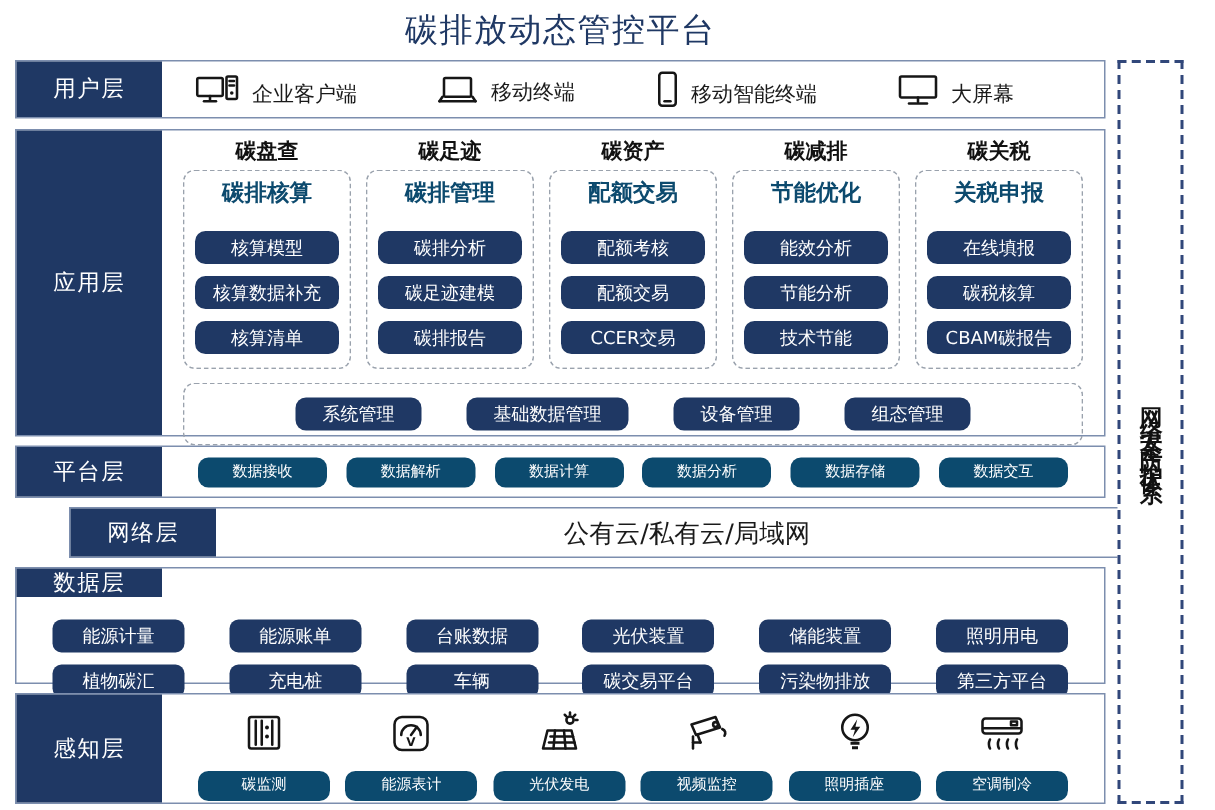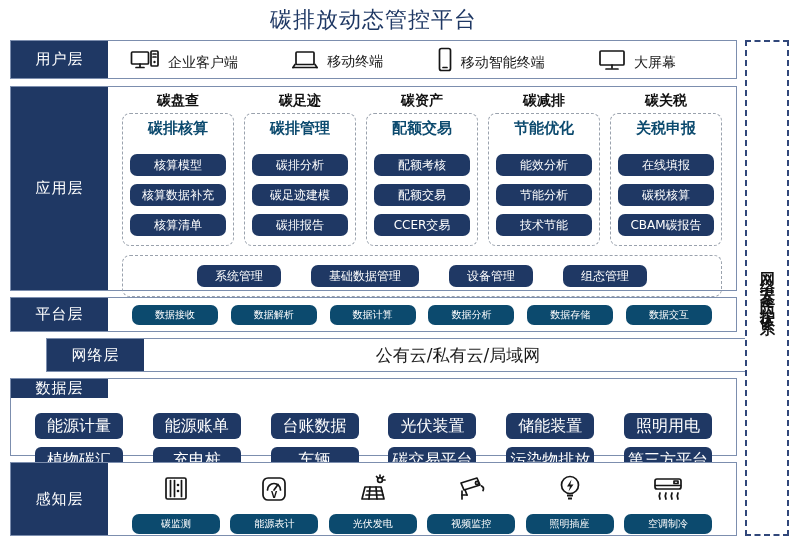--- a/index.html
+++ b/index.html
@@ -39,21 +39,21 @@
   .platform-body { align-items:center; padding:0 24px; height:100%; }
   .y-btn { background:#0c4a6e; color:#fff; font-size:10px; line-height:1;
            border-radius:7px; padding:5px 0; width:86px; text-align:center; }
 
   
   .network-body { display:flex; align-items:center; justify-content:center;
                   font-size:17px; color:#1a1a1a; height:100%; }
 
   
   .data-body { padding:15px 24px 0; display:flex; flex-direction:column; gap:8px; }
-  .d-btn { background:#1f3864; color:#fff; font-size:16px; line-height:1;
+  .d-btn { background:#1f3864; color:#fff; font-size:12px; line-height:1;
            border-radius:6px; width:88px; text-align:center; padding:5px 0; }
 
   
   .sense-body { padding:8px 24px 0; }
   .sense-item { width:88px; display:flex; flex-direction:column; align-items:center; gap:7px; }
   .sicon { height:36px; display:flex; align-items:center; justify-content:center; }
   .sense-item .y-btn { width:88px; }
 
   
   .security { position:absolute; left:745px; top:40px; width:44px; height:496px;

